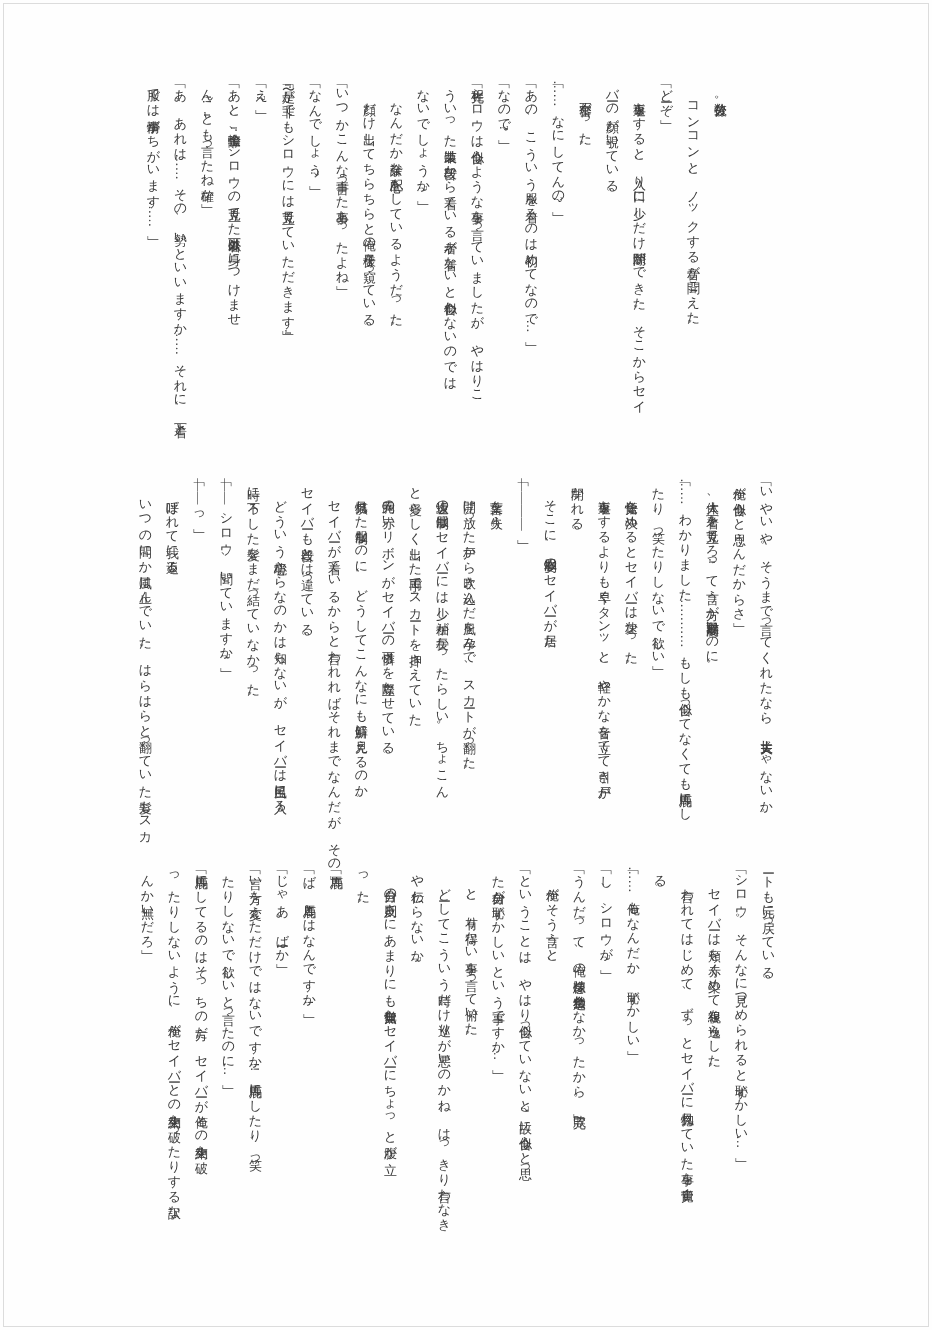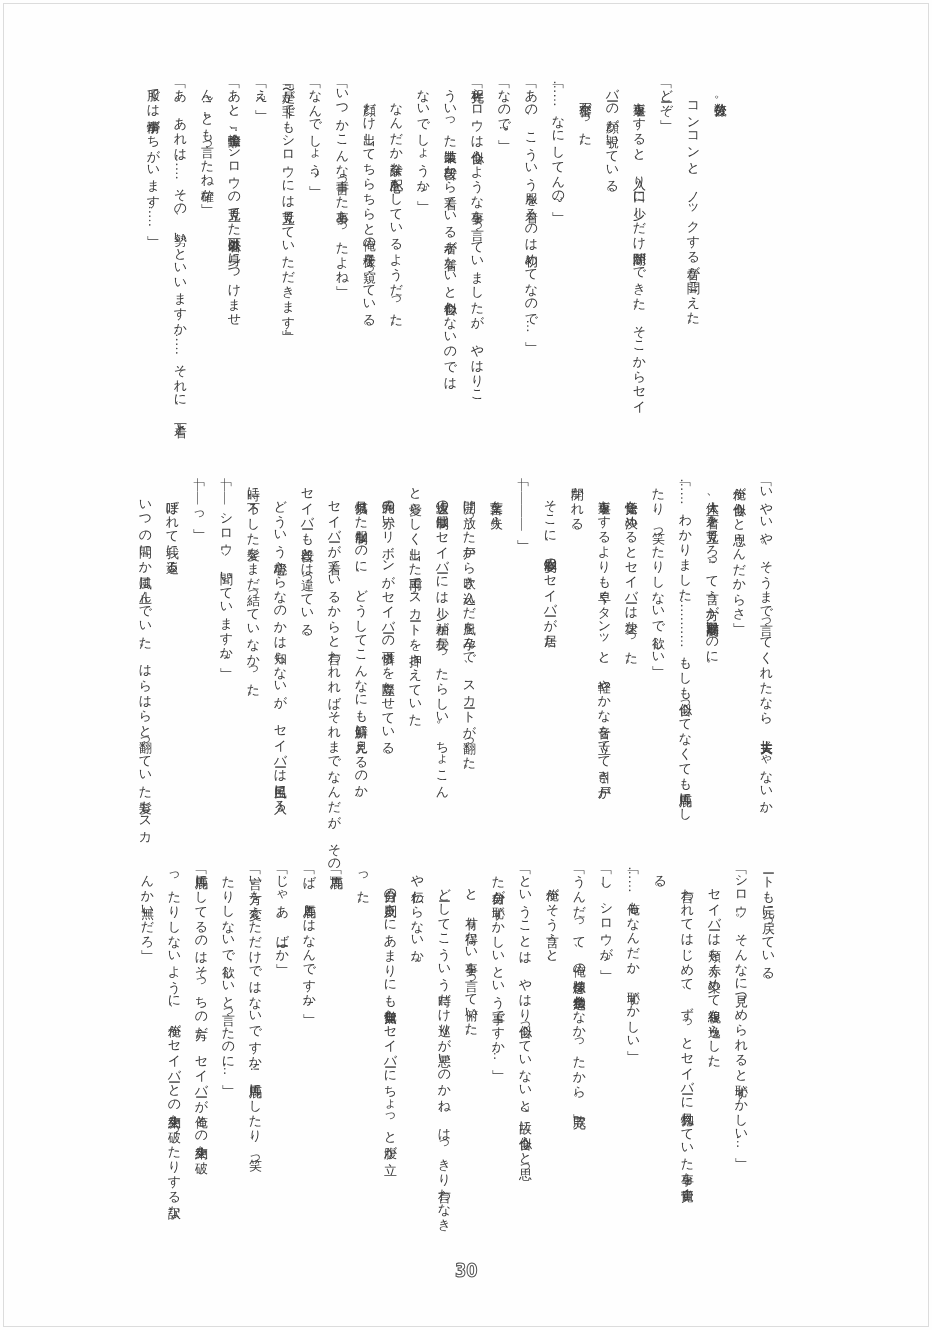--- a/index.html
+++ b/index.html
@@ -136,16 +136,13 @@
       <p class="col">「馬鹿」</p>
       <p class="col">「ば、馬鹿とはなんですか!」</p>
       <p class="col">「じゃあ、ばーか」</p>
       <p class="col">「言い方を変えただけではないですか!! 馬鹿にしたり、笑っ</p>
       <p class="col">たりしないで欲しいと言ったのに…」</p>
       <p class="col">「馬鹿にしてるのはそっちの方だ。セイバーが俺との約束を破</p>
       <p class="col">ったりしないように、俺がセイバーとの約束を破ったりする訳な</p>
       <p class="col">んか無いだろ」</p>
     </section>
 
-  <div class="page-number">
-    <span>30</span>
-  </div>
 </div>
 
 </body></html>

